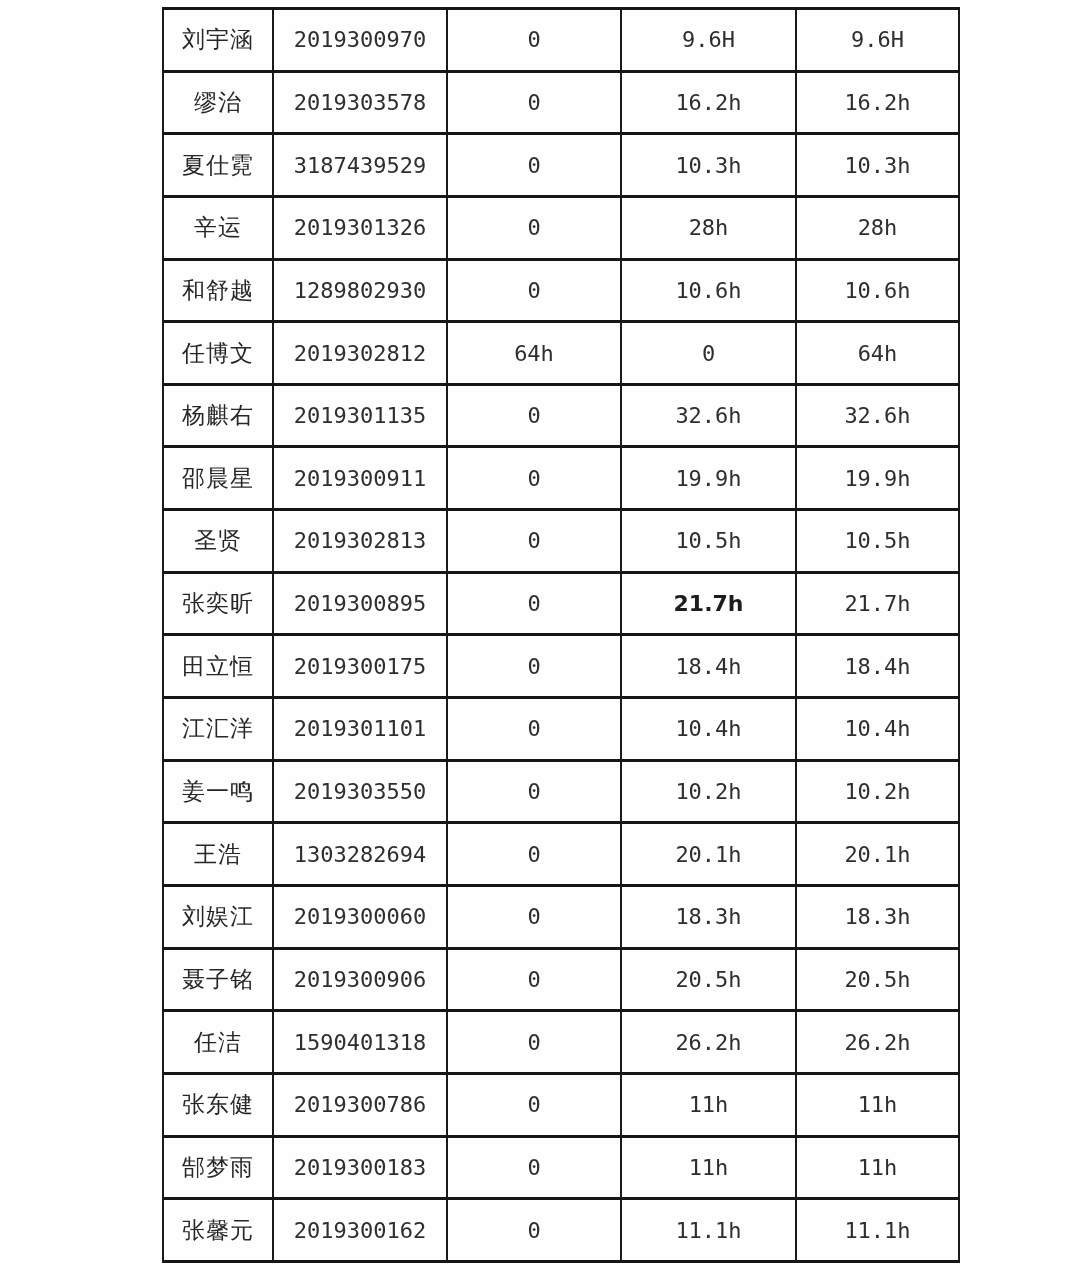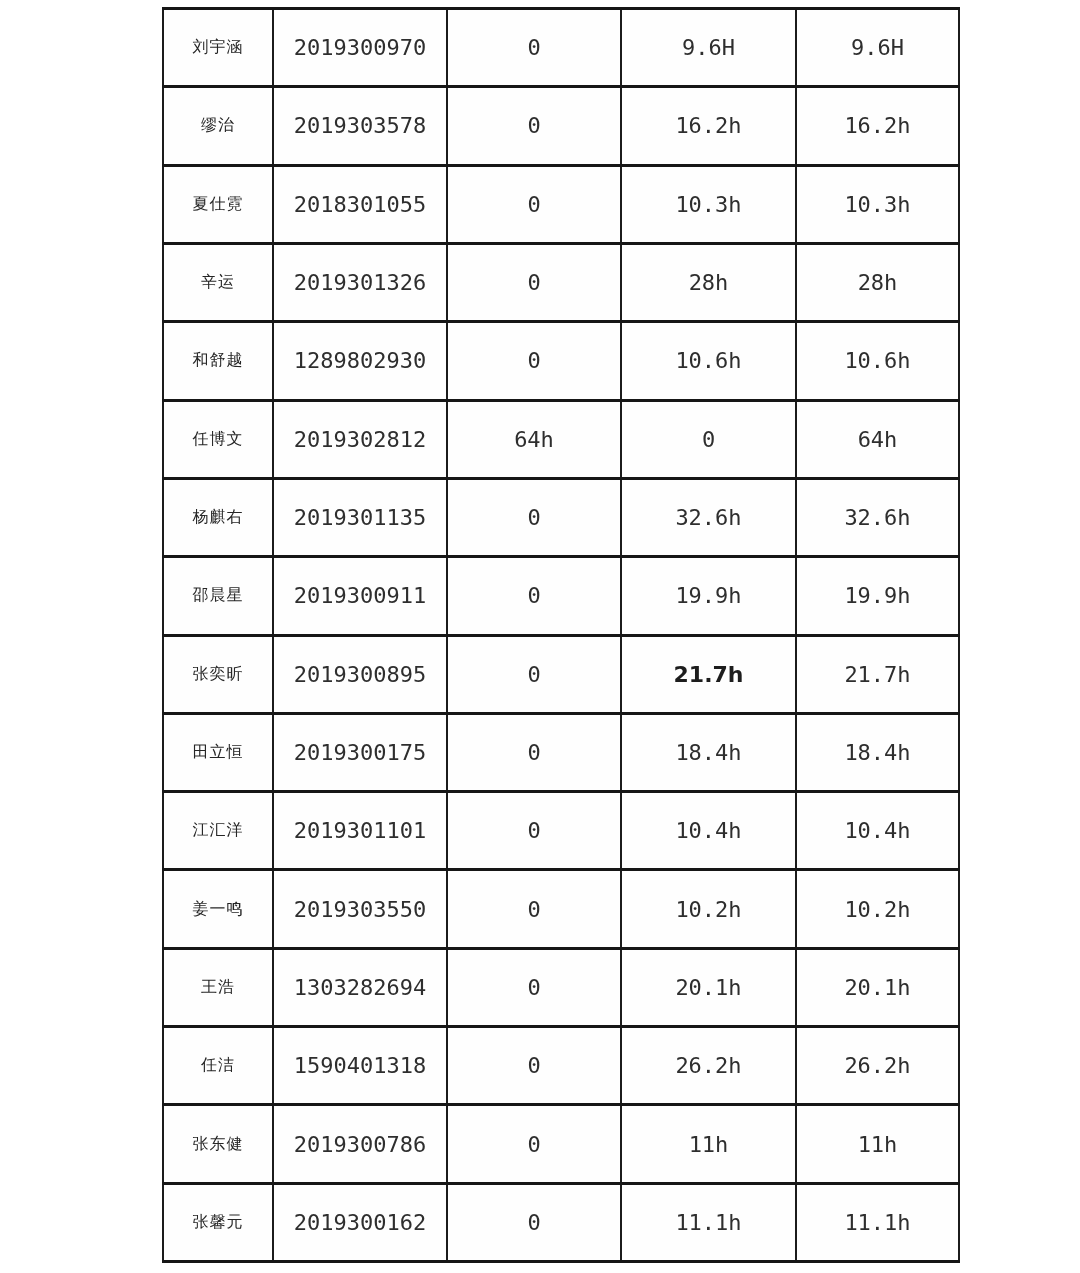--- a/index.html
+++ b/index.html
@@ -33,21 +33,21 @@
     border-right: 2px solid #1b1b1b;
     border-top: 3px solid #161616;
     border-bottom: 3px solid #161616;
     text-align: center;
     vertical-align: middle;
     padding: 0;
     overflow: hidden;
     white-space: nowrap;
   }
   td.cell-name {
-    font-size: 16px;
+    font-size: 23px;
     letter-spacing: 1px;
     color: #262626;
   }
   td.cell-num {
     font-family: "DejaVu Sans Mono", "Liberation Mono", monospace;
     font-size: 22px;
     color: #2e2e2e;
   }
   td.cell-num.bold {
     font-family: "DejaVu Sans", sans-serif;
@@ -83,21 +83,21 @@
         </tr>
         <tr>
           <td class="cell-name">缪治</td>
           <td class="cell-num">2019303578</td>
           <td class="cell-num">0</td>
           <td class="cell-num">16.2h</td>
           <td class="cell-num">16.2h</td>
         </tr>
         <tr>
           <td class="cell-name">夏仕霓</td>
-          <td class="cell-num">2018301055</td>
+          <td class="cell-num">3187439529</td>
           <td class="cell-num">0</td>
           <td class="cell-num">10.3h</td>
           <td class="cell-num">10.3h</td>
         </tr>
         <tr>
           <td class="cell-name">辛运</td>
           <td class="cell-num">2019301326</td>
           <td class="cell-num">0</td>
           <td class="cell-num">28h</td>
           <td class="cell-num">28h</td>
@@ -124,20 +124,27 @@
           <td class="cell-num">32.6h</td>
         </tr>
         <tr>
           <td class="cell-name">邵晨星</td>
           <td class="cell-num">2019300911</td>
           <td class="cell-num">0</td>
           <td class="cell-num">19.9h</td>
           <td class="cell-num">19.9h</td>
         </tr>
         <tr>
+          <td class="cell-name">圣贤</td>
+          <td class="cell-num">2019302813</td>
+          <td class="cell-num">0</td>
+          <td class="cell-num">10.5h</td>
+          <td class="cell-num">10.5h</td>
+        </tr>
+        <tr>
           <td class="cell-name">张奕昕</td>
           <td class="cell-num">2019300895</td>
           <td class="cell-num">0</td>
           <td class="cell-num bold">21.7h</td>
           <td class="cell-num">21.7h</td>
         </tr>
         <tr>
           <td class="cell-name">田立恒</td>
           <td class="cell-num">2019300175</td>
           <td class="cell-num">0</td>
@@ -159,29 +166,50 @@
           <td class="cell-num">10.2h</td>
         </tr>
         <tr>
           <td class="cell-name">王浩</td>
           <td class="cell-num">1303282694</td>
           <td class="cell-num">0</td>
           <td class="cell-num">20.1h</td>
           <td class="cell-num">20.1h</td>
         </tr>
         <tr>
+          <td class="cell-name">刘娱江</td>
+          <td class="cell-num">2019300060</td>
+          <td class="cell-num">0</td>
+          <td class="cell-num">18.3h</td>
+          <td class="cell-num">18.3h</td>
+        </tr>
+        <tr>
+          <td class="cell-name">聂子铭</td>
+          <td class="cell-num">2019300906</td>
+          <td class="cell-num">0</td>
+          <td class="cell-num">20.5h</td>
+          <td class="cell-num">20.5h</td>
+        </tr>
+        <tr>
           <td class="cell-name">任洁</td>
           <td class="cell-num">1590401318</td>
           <td class="cell-num">0</td>
           <td class="cell-num">26.2h</td>
           <td class="cell-num">26.2h</td>
         </tr>
         <tr>
           <td class="cell-name">张东健</td>
           <td class="cell-num">2019300786</td>
+          <td class="cell-num">0</td>
+          <td class="cell-num">11h</td>
+          <td class="cell-num">11h</td>
+        </tr>
+        <tr>
+          <td class="cell-name">郜梦雨</td>
+          <td class="cell-num">2019300183</td>
           <td class="cell-num">0</td>
           <td class="cell-num">11h</td>
           <td class="cell-num">11h</td>
         </tr>
         <tr>
           <td class="cell-name">张馨元</td>
           <td class="cell-num">2019300162</td>
           <td class="cell-num">0</td>
           <td class="cell-num">11.1h</td>
           <td class="cell-num">11.1h</td>

